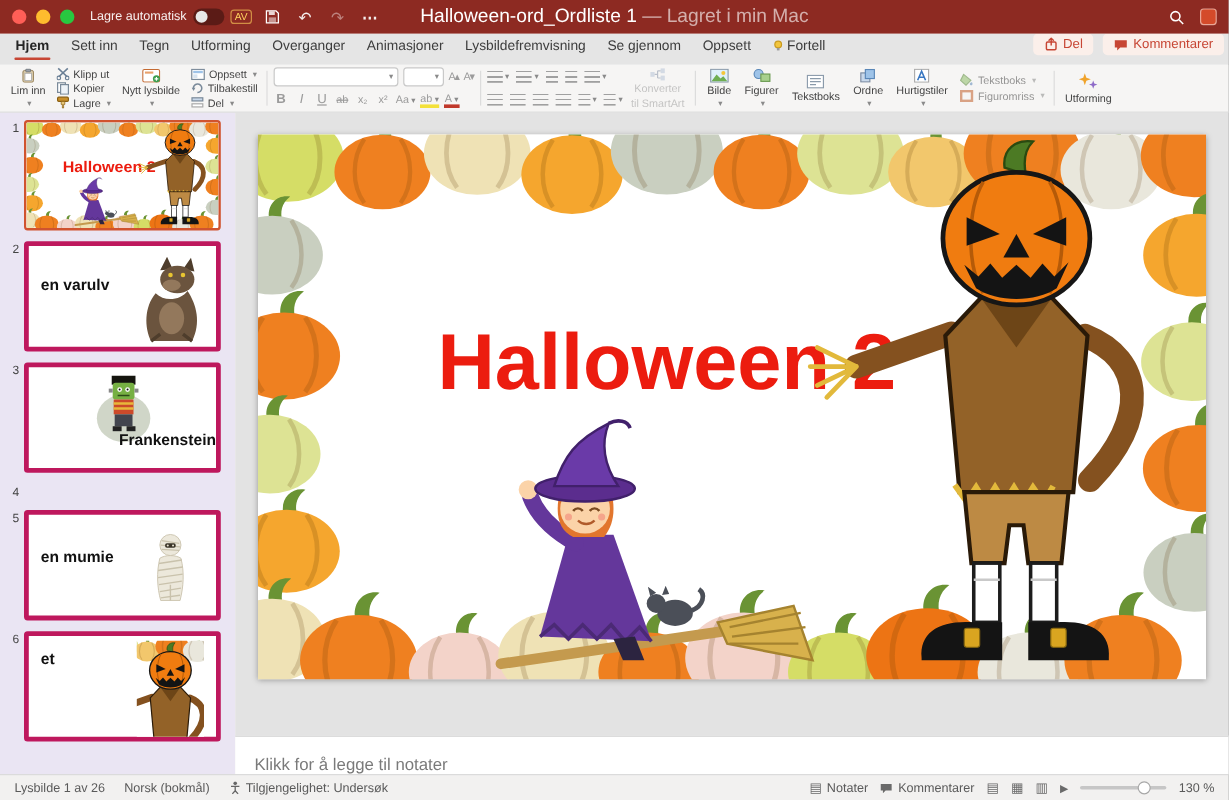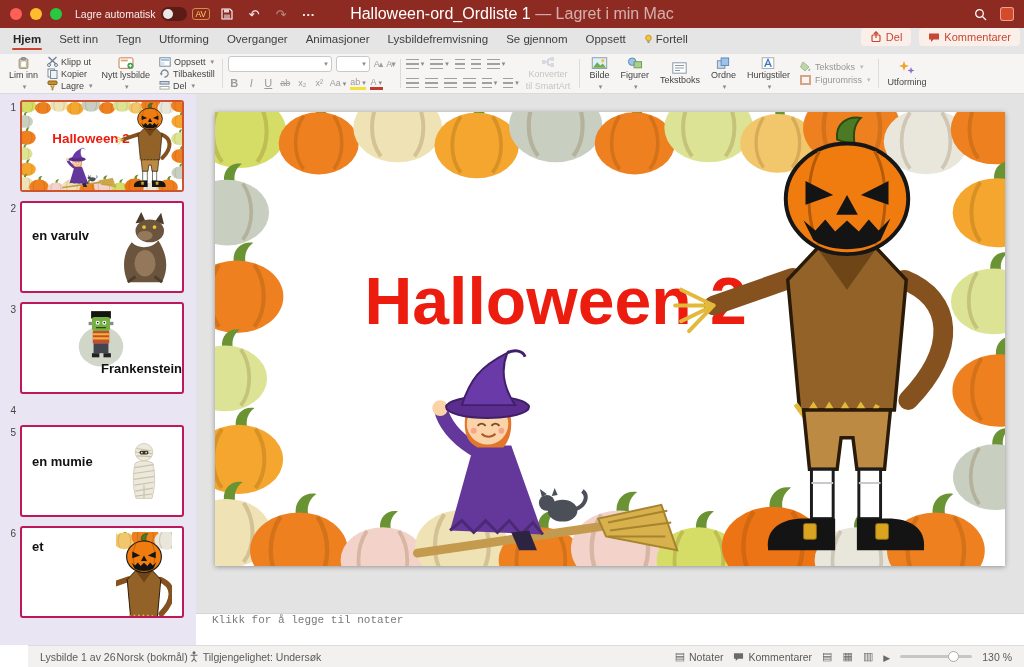--- a/index.html
+++ b/index.html
@@ -53,34 +53,34 @@
   .li.sh { width:10px; }
   .pbtn { display:flex; align-items:center; }
   .dis { opacity:.55; }
   .smartart { font-size:9px; color:#9b9b9b; line-height:1.15; text-align:center; display:flex; flex-direction:column; justify-content:center; align-items:center; gap:1px; padding:0 4px; white-space:nowrap; }
 
   
   .content { position:absolute; top:94px; bottom:22px; left:0; right:0; display:flex; }
   .sidebar { width:196px; background:#EAE5F3; overflow:hidden; padding-top:6px; }
   .thumb-row { display:flex; margin-bottom:9px; }
   .thumb-num { width:20px; font-size:10px; color:#444; text-align:right; padding:2px 4px 0 0; }
-  .thumb { width:164px; height:92px; background:#fff; border:2px solid #be185d; border-radius:3px; overflow:hidden; position:relative; flex-shrink:0; }
+  .thumb { width:164px; height:92px; background:#fff; border:4px solid #be185d; border-radius:3px; overflow:hidden; position:relative; flex-shrink:0; }
   .thumb.sel { border:2px solid #D0532F; }
   .thumb-label { position:absolute; font-weight:bold; font-size:13px; color:#111; line-height:1.1; }
   .t-art { position:absolute; }
 
   .main { flex:1; background:#E3E3E3; display:flex; flex-direction:column; position:relative; }
   .canvas { flex:1; position:relative; overflow:hidden; }
   .slide { position:absolute; left:19px; top:18px; width:790px; height:454px; background:#fff; box-shadow:0 1px 5px rgba(0,0,0,.35); }
   .slide svg { display:block; width:100%; height:100%; }
   .slide-title-text { font-family:"Liberation Sans",sans-serif; font-weight:bold; font-size:67px; fill:#EC1C0F; }
-  .notes { height:32px; background:#fff; border-top:1px solid #D4D4D4; display:flex; align-items:flex-start; padding-left:16px; font-size:11px; color:#7a7a7a;font-family:Liberation Mono, monospace; }
+  .notes { height:32px; background:#fff; border-top:1px solid #D4D4D4; display:flex; align-items:flex-end; padding-left:16px; font-size:14px; color:#7a7a7a; }
 
   
-  .statusbar { position:absolute; bottom:0; left:0; right:0; height:22px; background:#F2F1F0; border-top:1px solid #DBDBDB; display:flex; align-items:center; font-size:10.5px; color:#5a5a5a; padding:0 12px; gap:1px;margin-left:28px; }
+  .statusbar { position:absolute; bottom:0; left:0; right:0; height:22px; background:#F2F1F0; border-top:1px solid #DBDBDB; display:flex; align-items:center; font-size:10.5px; color:#5a5a5a; padding:0 12px; gap:16px; }
   .sb-item { display:flex; align-items:center; gap:4px; white-space:nowrap; }
   .sb-right { margin-left:auto; display:flex; align-items:center; gap:10px; }
   .vico { font-size:11px; color:#6a6a6a; }
   .g-notes::before{content:"▤"} .g-vnormal::before{content:"▤"} .g-vsorter::before{content:"▦"} .g-vread::before{content:"▥"} .g-vplay::before{content:"▶";font-size:9px}
   .ztrack { width:72px; height:3px; background:#C6C6C6; border-radius:2px; position:relative; }
   .zknob { position:absolute; left:48px; top:-4px; width:11px; height:11px; border-radius:50%; background:#fff; border:1px solid #a8a8a8; }
 </style>
 </head>
 <body>
 

